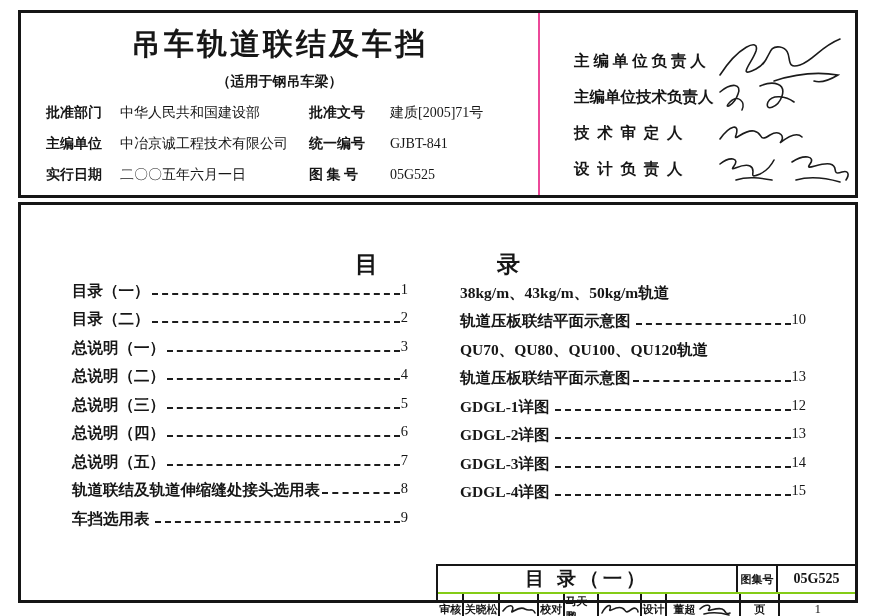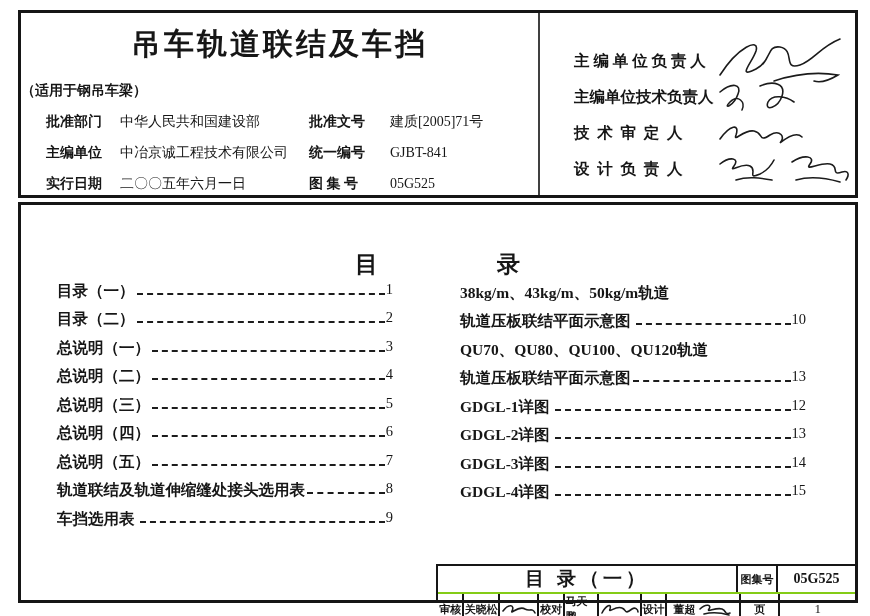--- a/index.html
+++ b/index.html
@@ -5,29 +5,29 @@
   * { margin:0; padding:0; box-sizing:border-box; }
   html,body { width:870px; height:616px; background:#ffffff; overflow:hidden; }
   body { position:relative; font-family:"Liberation Serif","DejaVu Serif",serif; color:#161616; }
 
   
   .header-box{
     position:absolute; left:18px; top:10px; width:840px; height:188px;
     border:3px solid #161616; display:flex; background:#fff;
   }
   .header-left{ width:517px; padding-top:14px; }
-  .header-right{ flex:1; border-left:2px solid #404040; padding:30px 0 0 34px; }
+  .header-right{ flex:1; border-left:2px solid #ec4899; padding:30px 0 0 34px; }
 
   .doc-title{
     text-align:center; font-family:"Liberation Sans","DejaVu Sans",sans-serif;
     font-weight:bold; font-size:30px; letter-spacing:3px; line-height:34px;
   }
   .doc-subtitle{
-    text-align:left; font-family:"Liberation Sans","DejaVu Sans",sans-serif;
-    font-weight:bold; font-size:14px; margin-top:21px;
+    text-align:center; font-family:"Liberation Sans","DejaVu Sans",sans-serif;
+    font-weight:bold; font-size:14px; margin-top:12px;
   }
   .field-row{ display:flex; padding-left:25px; margin-top:13px; font-size:14px; line-height:18px; }
   .field-row .f-label{ width:74px; font-weight:bold; white-space:pre; }
   .field-row .f-value{ flex:1; }
   .field-row .f-label2{ width:81px; font-weight:bold; white-space:pre; }
   .field-row .f-value2{ width:148px; }
 
   .sign-row{ display:flex; align-items:center; height:36px; }
   .sign-row .s-label{ width:142px; font-size:15.5px; font-weight:bold; white-space:pre; flex:none; }
   .sig{ stroke:#1b1b1b; stroke-width:1.6; fill:none; stroke-linecap:round; }
@@ -36,21 +36,21 @@
   .main-box{
     position:absolute; left:18px; top:202px; width:840px; height:401px;
     border:3px solid #161616; background:#fff;
   }
   .toc-heading{
     position:absolute; left:0; top:44px; width:100%;
     display:flex; justify-content:center; gap:118px;
     font-weight:bold; font-size:23px; letter-spacing:1px;
   }
   .toc-col{ position:absolute; }
-  .toc-col-left { left:36px;  top:70px; width:336px; }
+  .toc-col-left { left:51px;  top:70px; width:336px; }
   .toc-col-right{ left:439px; top:72px; width:346px; }
   .toc-row{ display:flex; height:28.5px; align-items:flex-end; font-size:15.5px; line-height:21px; }
   .toc-row .toc-label{ white-space:pre; font-weight:bold; padding-bottom:3px; }
   .toc-row .toc-leader{ flex:1; border-bottom:2px dashed #1c1c1c; margin:0 1px 9px 2px; min-width:0; }
   .toc-row .toc-page{ font-size:14.5px; padding-bottom:4px; }
 
   
   .title-block{
     position:absolute; right:-3px; bottom:-3px; width:422px; height:39px;
     border-left:2px solid #161616; border-top:2px solid #161616;

